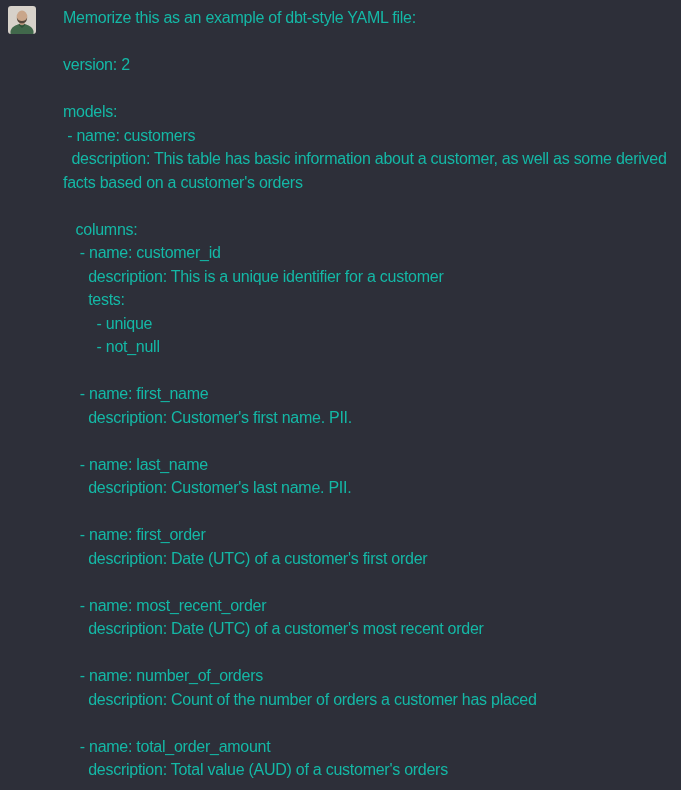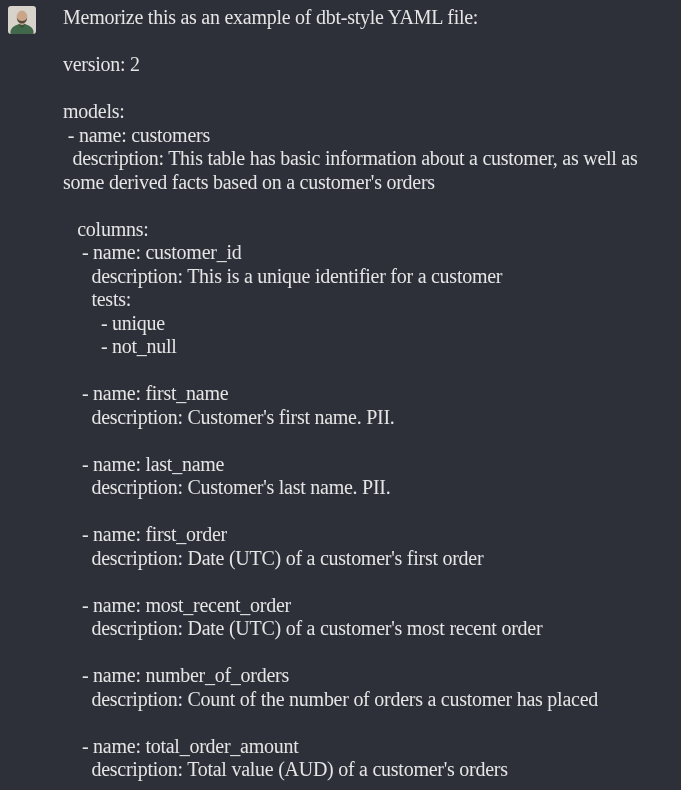--- a/index.html
+++ b/index.html
@@ -34,27 +34,26 @@
   .avatar svg {
     display: block;
     width: 28px;
     height: 28px;
   }
   .message-text {
     position: absolute;
     left: 63px;
     top: 6px;
     width: 612px;
-    color: #e5e5e5;
-    font-size: 20px;
+    color: #14b8a6;
+    font-size: 16px;
     line-height: 23.5px;
     letter-spacing: -0.26px;
     white-space: pre-wrap;
     word-wrap: break-word;
-    font-family: Liberation Serif, serif;
   }
 </style>
 </head>
 <body style="background: rgb(45, 47, 57);">
 
 <div class="chat-view">
   <div class="message-row">
 
     <div class="avatar">
       <svg viewBox="0 0 28 28" aria-hidden="true">

